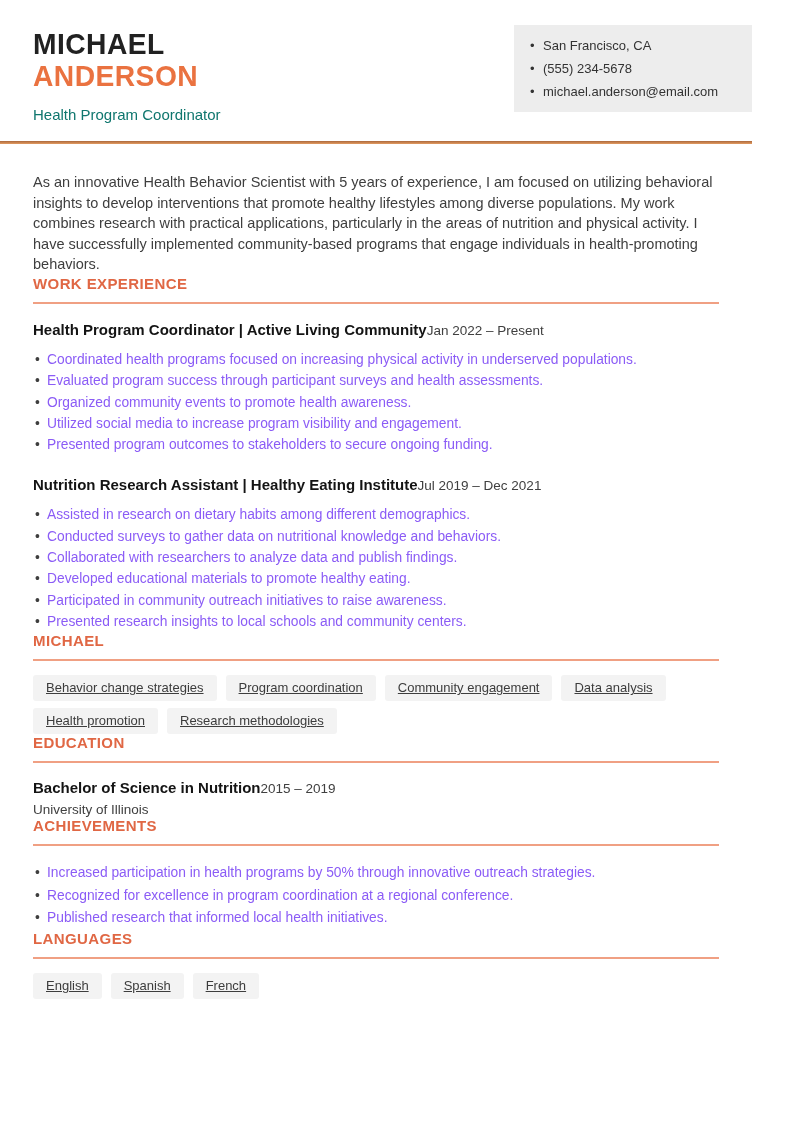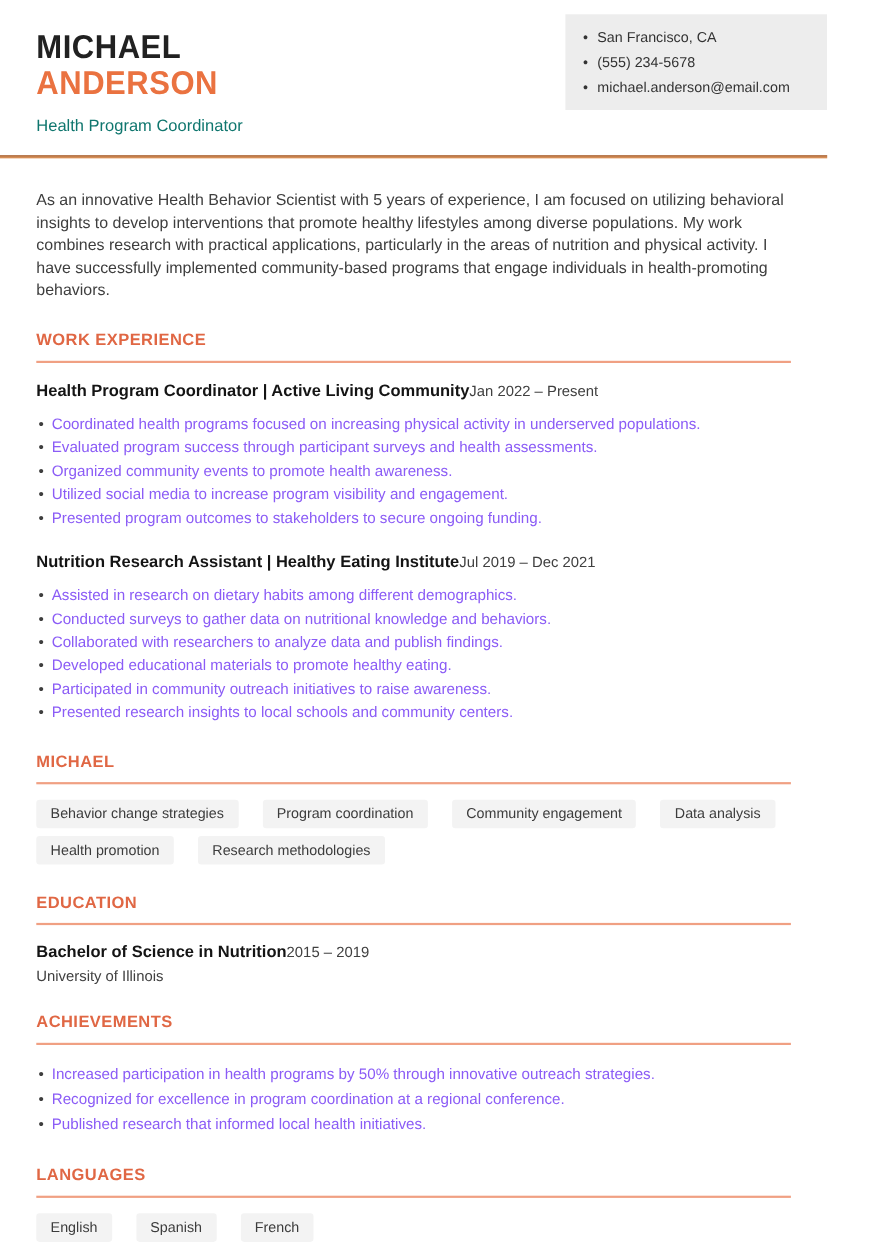--- a/index.html
+++ b/index.html
@@ -8,51 +8,51 @@
     width:752px; height:1130px; background:#fff; position:relative;
     font-family:"Liberation Sans", sans-serif; color:#3e3e3e; overflow:hidden;
   }
   
   .header { position:relative; padding:28px 33px 18px 33px; }
   .name { width:fit-content; transform:scaleX(.94); transform-origin:0 0; }
   .name .line { font-size:30px; line-height:32px; font-weight:700; letter-spacing:.5px; color:#212121; }
   .name .last { color:var(--accent-name,#ea7240); }
   .subtitle { margin-top:14px; font-size:15px; color:#0f766e; }
   .contact {
-    position:absolute; top:13px; right:0; width:238px; height:87px;
+    position:absolute; top:25px; right:0; width:238px; height:87px;
     background:var(--contact-bg,#ededed); padding:9px 14px 9px 16px;
   }
   .contact ul { list-style:none; }
   .contact li { font-size:13px; line-height:23px; color:#333; padding-left:13px; position:relative; white-space:nowrap; }
   .contact li::before { content:"•"; position:absolute; left:0; color:#333; }
   .header-rule {
     height:3px; width:800px;
     background:linear-gradient(180deg, var(--header-rule-top,#aa683c), var(--header-rule-bottom,#e39b61));
   }
   
   .content { padding:0 33px; }
   .summary { margin-top:28px; font-size:14.5px; line-height:20.6px; color:#3e3e3e; }
-  section { margin-top:26px; }
+  section { }
   h2 {
     font-size:15px; font-weight:700; letter-spacing:.4px;
     color:var(--accent,#e06744); margin-bottom:10px;
   }
   .rule { height:2px; background:var(--rule-light,#f0a083); }
   
   .job { margin-top:17px; }
   .job + .job { margin-top:21px; }
   .row-head { display:flex; justify-content:flex-start; align-items:baseline; }
   .job-title { font-size:15px; font-weight:700; color:#141414; }
   .job-date { font-size:13.5px; color:#404040; white-space:nowrap; }
   ul.bullets { list-style:none; margin-top:11px; }
   ul.bullets li { font-size:13.8px; line-height:21.3px; color:#8b5cf6; padding-left:14px; position:relative; }
   ul.bullets li::before { content:"•"; position:absolute; left:2px; color:#3e3e3e; }
   ul.bullets.loose li { line-height:22.6px; }
   
-  .tags { display:flex; flex-wrap:wrap; gap:7px 22px; margin-top:14px; }
+  .tags { display:flex; flex-wrap:wrap; gap:7px 9px; margin-top:14px;text-decoration:underline; }
   .tag {
     background:var(--tag-bg,#f3f3f3); color:#3c3c3c; font-size:13px;
     padding:6px 13px; border-radius:3px; line-height:14px;
   }
   
   .edu-degree { font-size:15px; font-weight:700; color:#141414; }
   .edu-head { margin-top:16px; }
   .edu-school { margin-top:6px; font-size:13.5px; color:#404040; }
 </style>
 </head>

